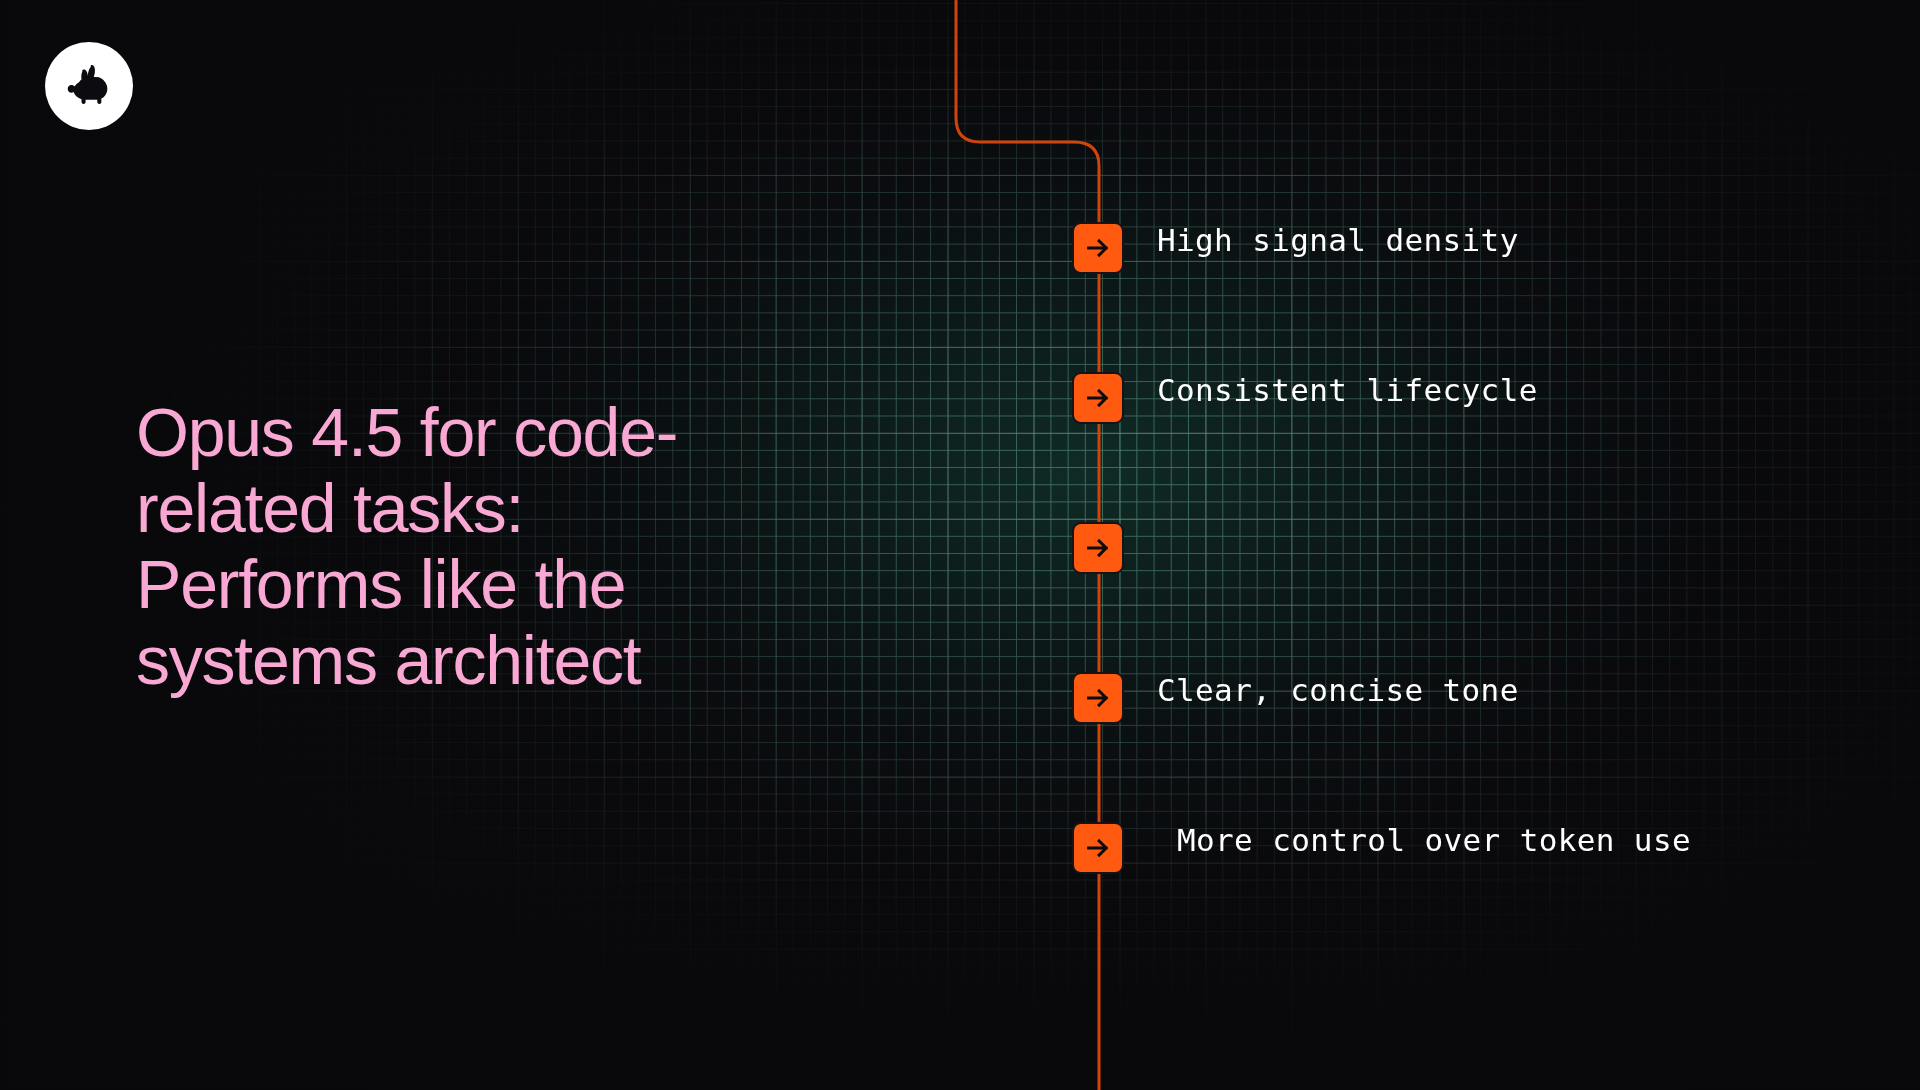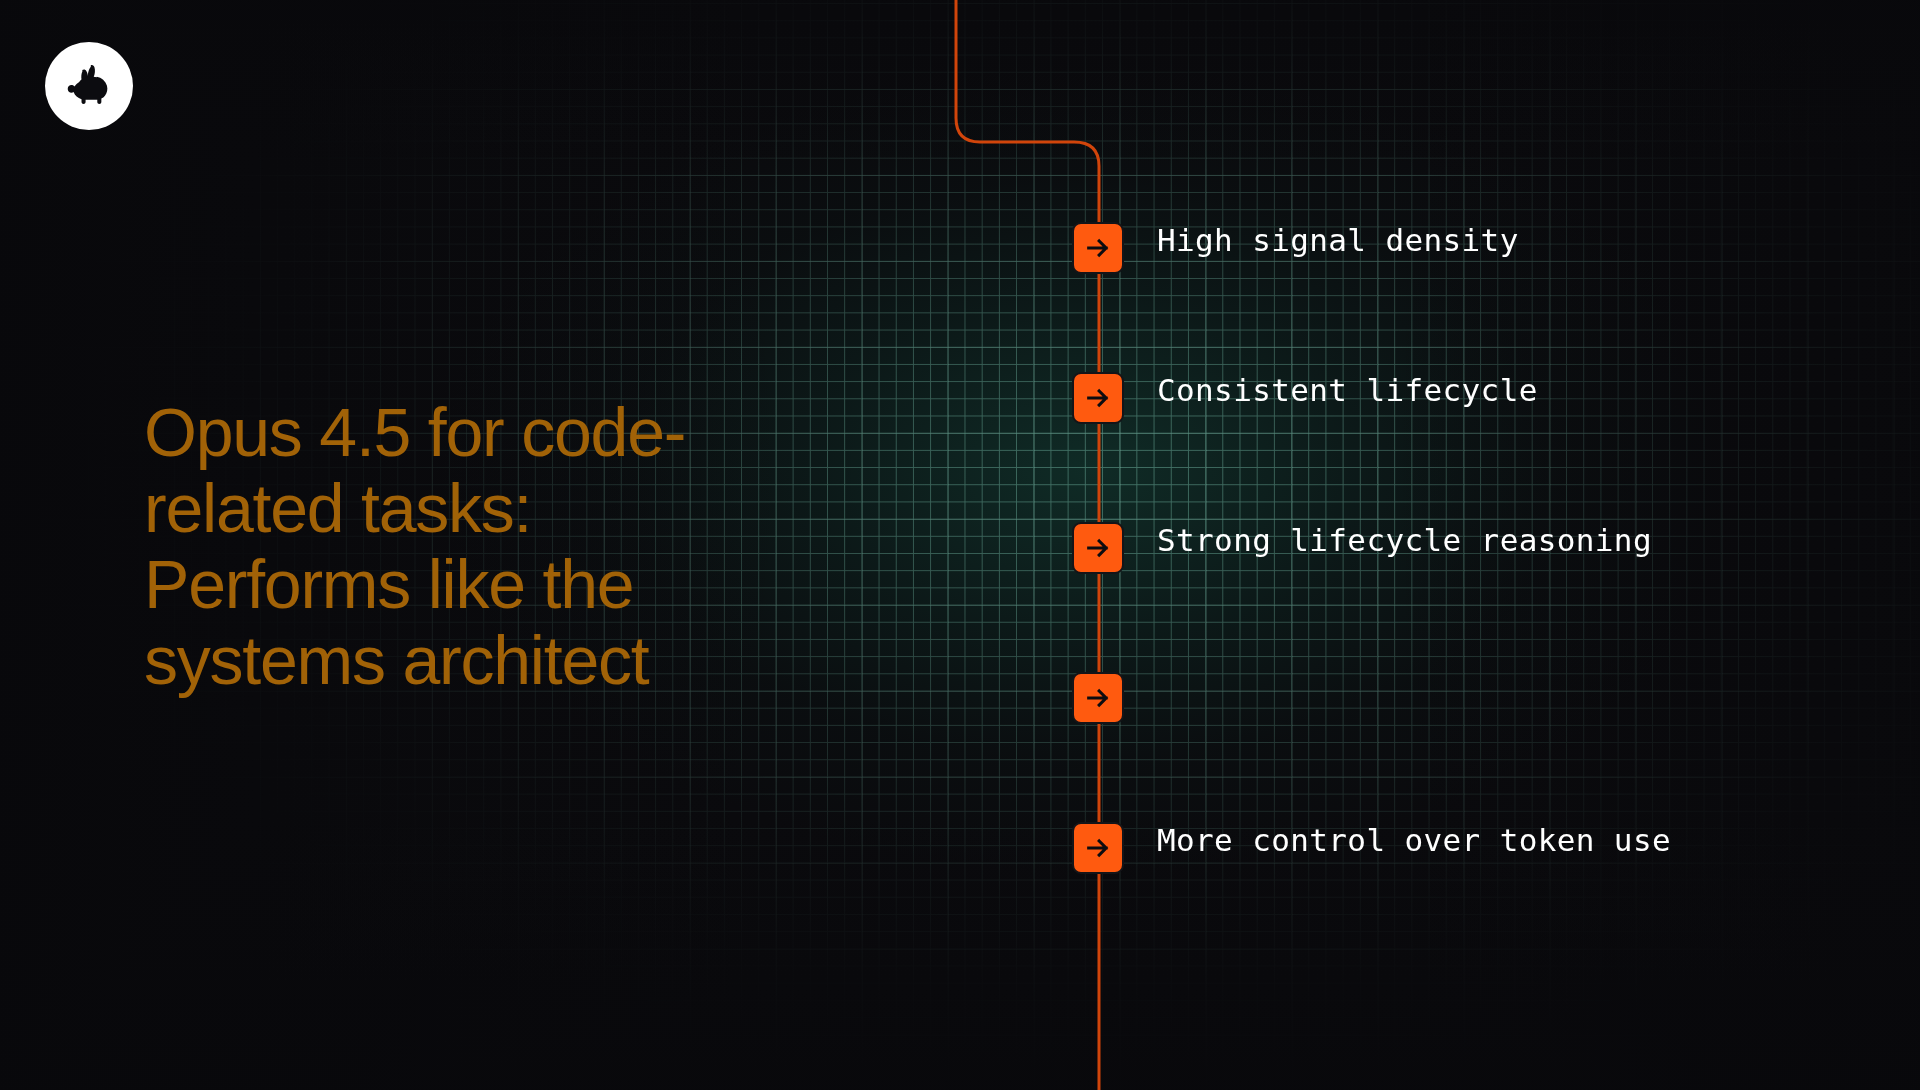--- a/index.html
+++ b/index.html
@@ -88,24 +88,24 @@
     border-radius: 50%;
     background: #ffffff;
     display: flex;
     align-items: center;
     justify-content: center;
   }
 
   
   #headline {
     position: absolute;
-    left: 144px;
+    left: 136px;
     top: 348px;
     width: 720px;
-    color: #a16207;
+    color: #f9a8d4;
     font-size: 68px;
     line-height: 1.12;
     font-weight: 500;
     letter-spacing: -0.018em;
     white-space: pre-line;
   }
 
   
   #feature-list {
     position: absolute;
@@ -113,21 +113,21 @@
     top: 222px;
     width: 800px;
   }
   .feature-row {
     position: relative;
     height: 58px;
     margin-bottom: 92px;
     display: flex;
     align-items: flex-start;
   }
-  .feature-row:last-child { margin-bottom: 0; }
+  .feature-row:last-child { margin-bottom: 0; gap: 20px; }
   .badge {
     position: relative;
     z-index: 2;
     width: 52px;
     height: 52px;
     min-width: 52px;
     border-radius: 9px;
     background: #FF5A0F;
     border: 2px solid #141418;
     display: flex;
@@ -190,29 +190,29 @@
       </div>
       <span class="feature-label">Consistent lifecycle</span>
     </div>
 
     <div class="feature-row">
       <div class="badge">
         <svg width="28" height="28" viewBox="0 0 24 24">
           <path d="M4 12 H19 M13 6 L19 12 L13 18" fill="none" stroke="#0C0C10" stroke-width="2.6" stroke-linecap="square" stroke-linejoin="miter"></path>
         </svg>
       </div>
-      <span class="feature-label">Strong lifecycle reasoning</span>
-    </div>
-
-    <div class="feature-row">
-      <div class="badge">
-        <svg width="28" height="28" viewBox="0 0 24 24">
-          <path d="M4 12 H19 M13 6 L19 12 L13 18" fill="none" stroke="#0C0C10" stroke-width="2.6" stroke-linecap="square" stroke-linejoin="miter"></path>
-        </svg>
-      </div>
+    </div>
+
+    <div class="feature-row">
+      <div class="badge">
+        <svg width="28" height="28" viewBox="0 0 24 24">
+          <path d="M4 12 H19 M13 6 L19 12 L13 18" fill="none" stroke="#0C0C10" stroke-width="2.6" stroke-linecap="square" stroke-linejoin="miter"></path>
+        </svg>
+      </div>
+      <span class="feature-label">Clear, concise tone</span>
     </div>
 
     <div class="feature-row">
       <div class="badge">
         <svg width="28" height="28" viewBox="0 0 24 24">
           <path d="M4 12 H19 M13 6 L19 12 L13 18" fill="none" stroke="#0C0C10" stroke-width="2.6" stroke-linecap="square" stroke-linejoin="miter"></path>
         </svg>
       </div>
       <span class="feature-label">More control over token use</span>
     </div>

